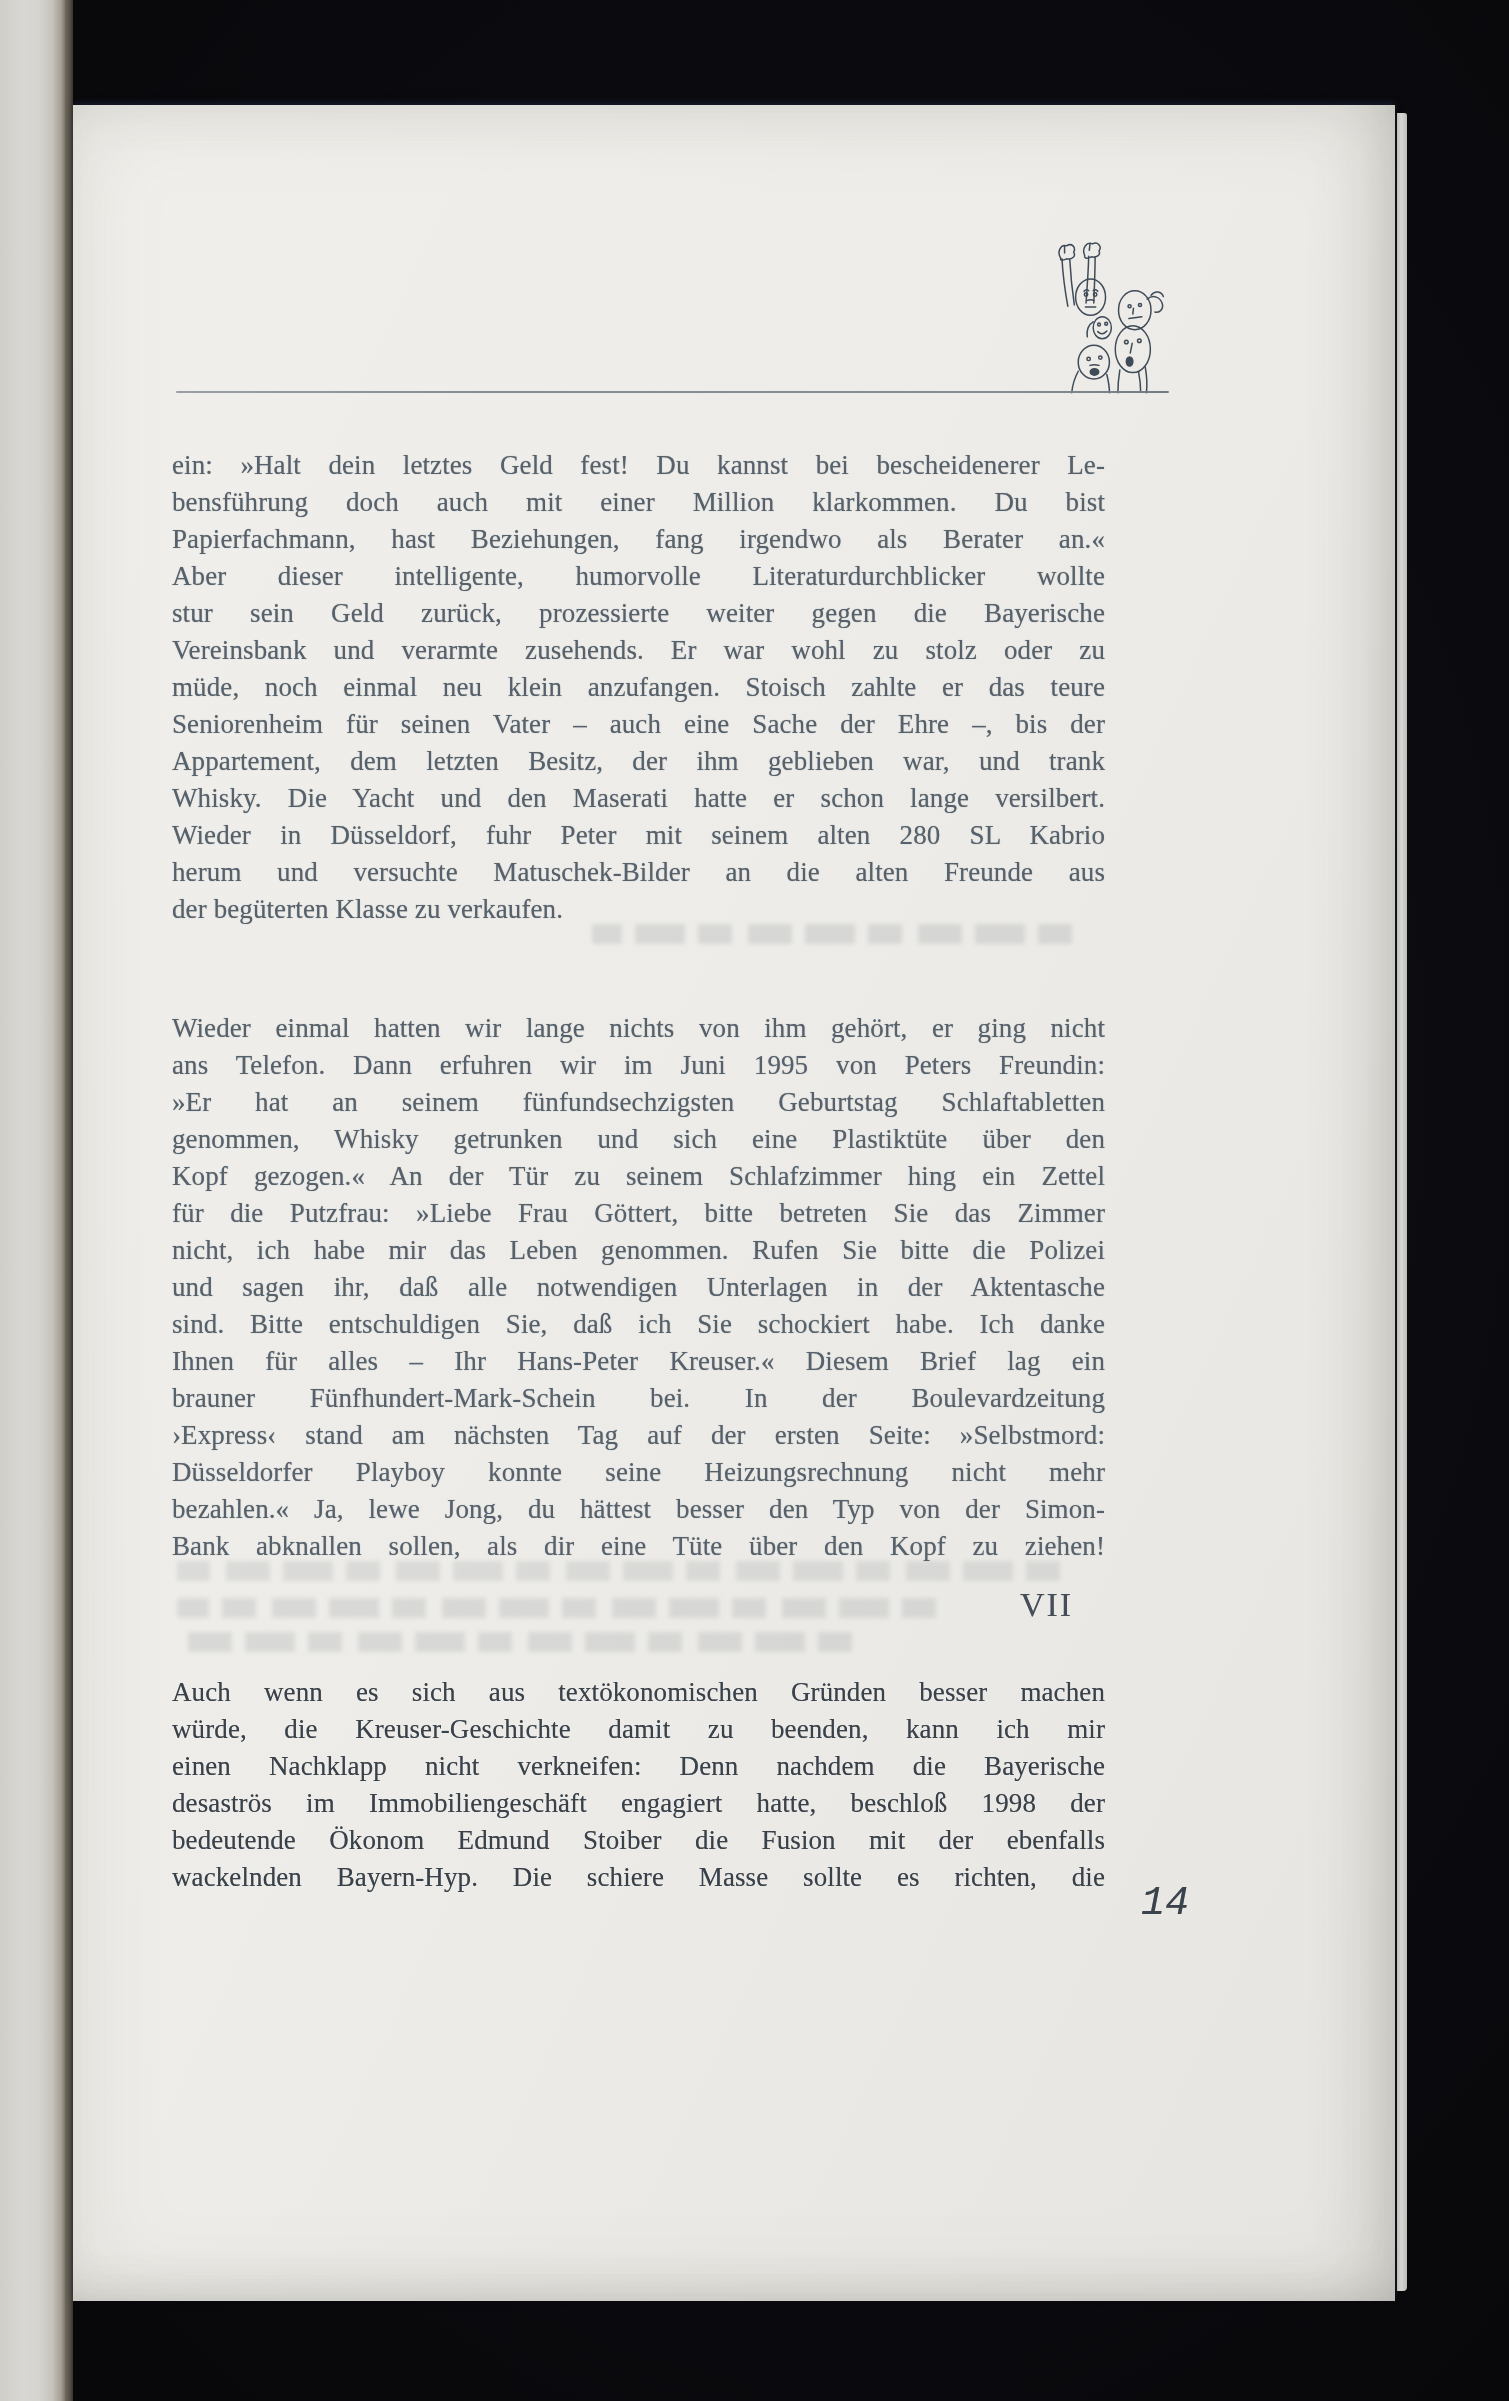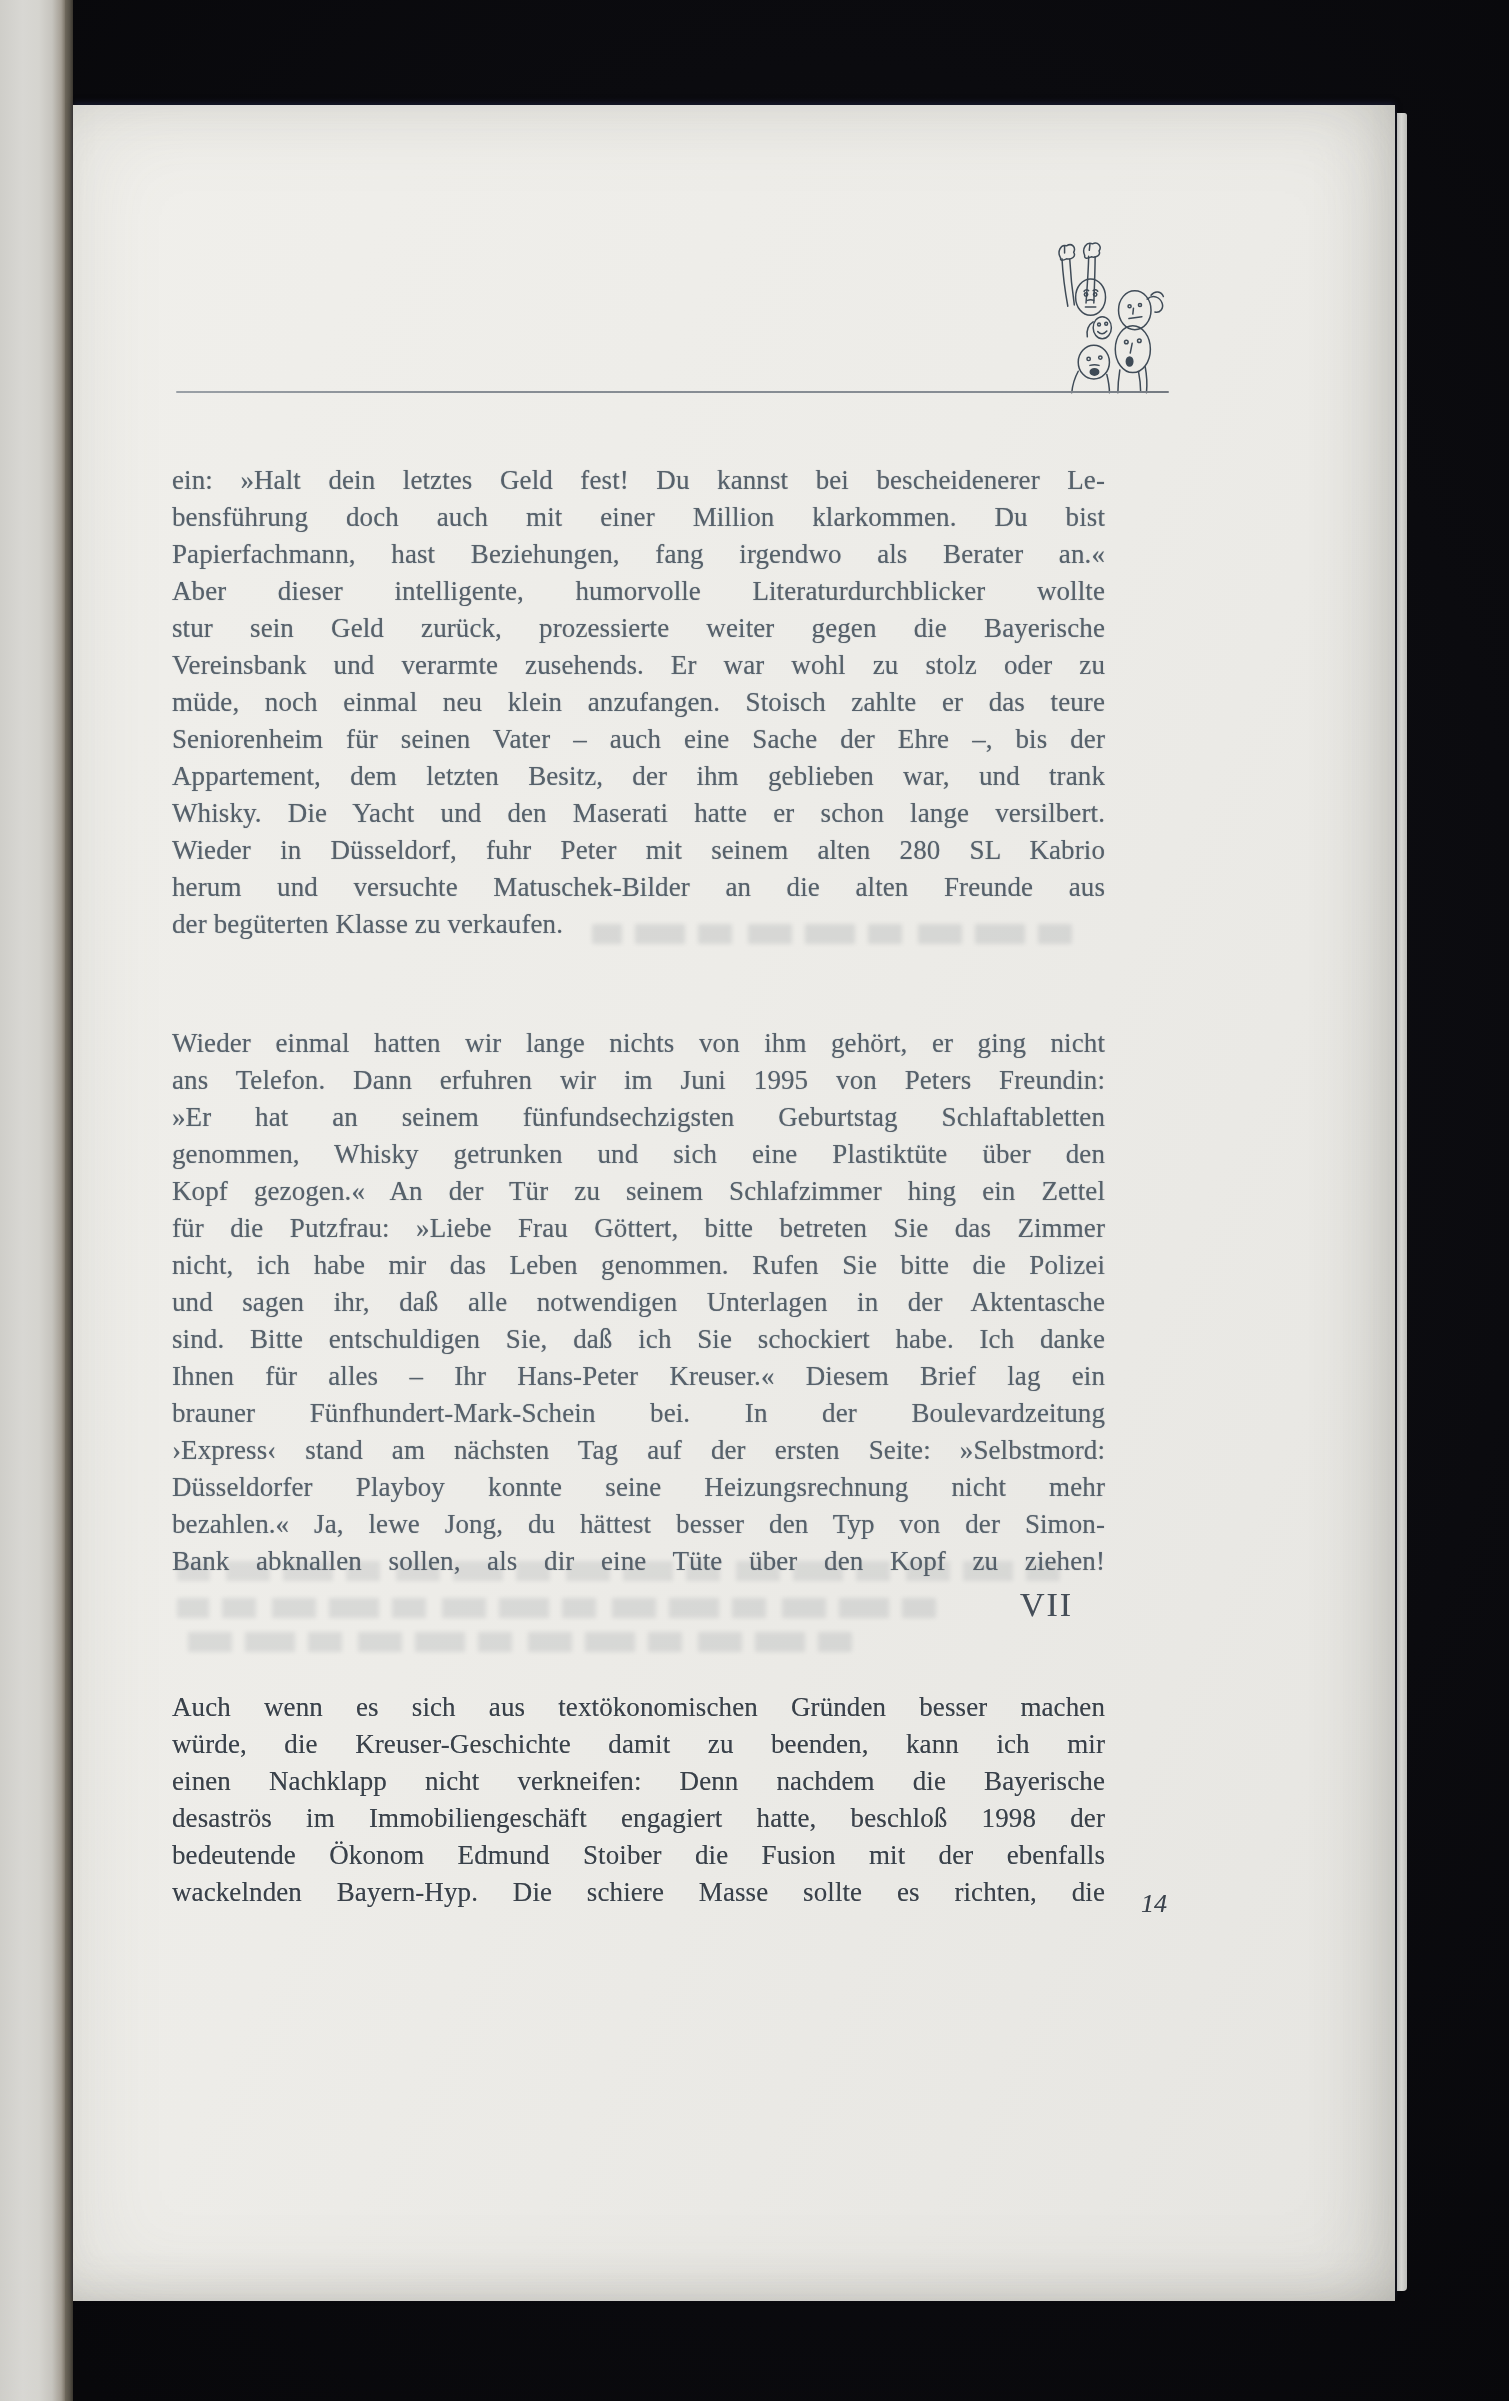--- a/index.html
+++ b/index.html
@@ -48,41 +48,40 @@
   }
 
   
   .illustration{position:absolute;left:970px;top:133px;width:127px;height:156px;}
 
   
   .para{
     position:absolute;left:99px;width:933px;
     font-size:27px;line-height:37px;
     letter-spacing:0.1px;
-    margin-top:15px;
   }
   .ink-soft{color:#56616b;text-shadow:0 0 1px rgba(86,97,107,.55);}
   .ink-dark{color:#39414a;text-shadow:0 0 0.6px rgba(57,65,74,.5);}
   .p1{top:342px;}
   .p2{top:905px;}
   .p3{top:1569px;}
   .tline{text-align:justify;text-align-last:justify;white-space:normal;}
   .para[data-last-align="left"] .lastline{text-align-last:left;}
 
   .section-heading{
     position:absolute;left:99px;top:1481px;width:933px;
     text-align:right;padding-right:32px;box-sizing:border-box;
     font-size:34px;line-height:37px;letter-spacing:1.9px;
     color:#454e58;text-shadow:0 0 0.6px rgba(69,78,88,.5);
   }
 
   .page-number{
     position:absolute;left:1068px;top:1780px;width:110px;
-    font-size:26px;line-height:37px;font-style:italic;
-    color:#3b434d;text-shadow:0 0 0.6px rgba(59,67,77,.5);
+    font-size:40px;line-height:37px;font-style:italic;
+    color:#3b434d;text-shadow:0 0 0.6px rgba(59,67,77,.5);font-family:Liberation Mono, monospace;
   }
 
   
   .ghost{
     position:absolute;height:19.5px;opacity:.13;color:#4a5560;
     filter:blur(1.9px);border-radius:1.9px;
     background:repeating-linear-gradient(90deg,
       currentColor 0 34px, transparent 34px 47px,
       currentColor 47px 97px, transparent 97px 110px,
       currentColor 110px 154px, transparent 154px 170px);

